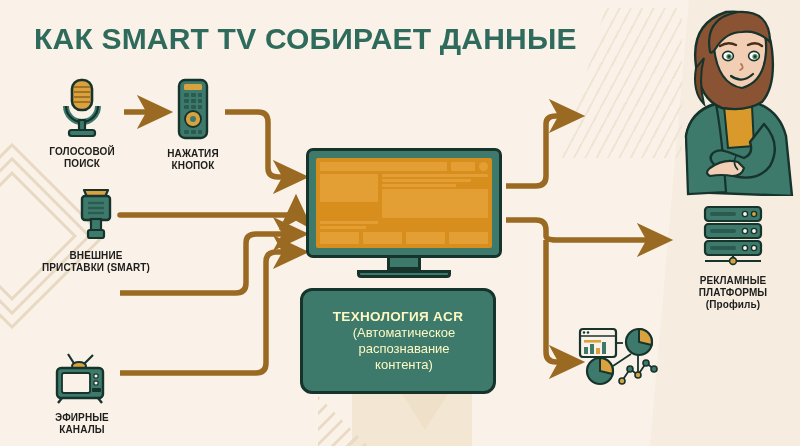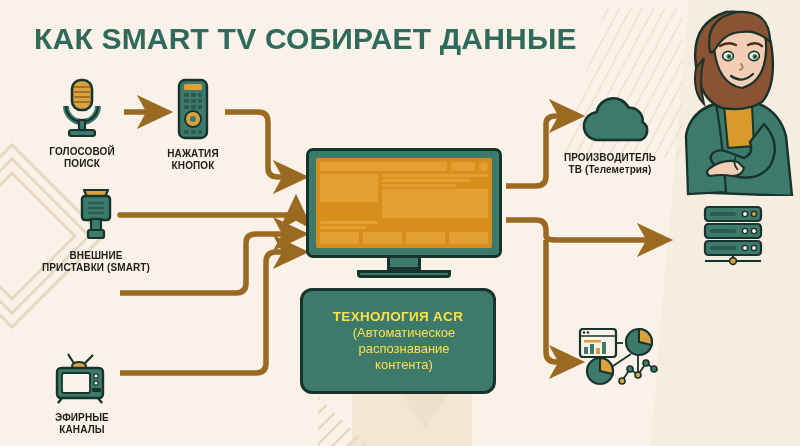--- a/index.html
+++ b/index.html
@@ -110,21 +110,21 @@
   .tv-stand-base {
     width: 94px; height: 8px; margin: 0 auto;
     background: #3d7a6c; border: 3px solid #16332c; border-radius: 0 0 4px 4px;
   }
 
   
   #acr-box {
     position: absolute; left: 300px; top: 288px; width: 196px; height: 106px;
     background: #3d7a6c; border: 3px solid #16332c; border-radius: 12px;
     display: flex; flex-direction: column; align-items: center; justify-content: center;
-    color: #fde047; text-align: center; padding: 6px;
+    color: #fef9c3; text-align: center; padding: 6px;
   }
   #acr-title { font-size: 13.5px; font-weight: 700; letter-spacing: .3px; }
   #acr-sub { font-size: 13px; line-height: 1.25; white-space: pre-line; margin-top: 1px; margin-left: 12px; }
 
   
   #person { position: absolute; right: 2px; top: -4px; width: 152px; height: 200px; }
 </style>
 </head>
 <body>
 
@@ -275,27 +275,20 @@
     <div class="tv-stand-base"></div>
   </div>
 
   <div id="acr-box">
     <div id="acr-title">ТЕХНОЛОГИЯ ACR</div>
     <div id="acr-sub">(Автоматическое
 распознавание
 контента)</div>
   </div>
 
-  <div class="node" id="node-cloud">
-    <svg width="86" height="48" viewBox="0 0 86 48" style="margin-left:18px">
-      <path d="M20,44 a14,14 0 0 1 0.6,-27.8 a17,17 0 0 1 32,-4.4 a13,13 0 0 1 14,14.4 a10,10 0 0 1 -2,17.8 z" fill="#3d7a6c" stroke="#16332c" stroke-width="2.6" stroke-linejoin="round"></path>
-    </svg>
-    <div class="caption">ПРОИЗВОДИТЕЛЬ
-ТВ (Телеметрия)</div>
-  </div>
 
   <div class="node" id="node-servers">
     <svg width="76" height="62" viewBox="0 0 76 62">
       <g stroke="#16332c" stroke-width="2.2">
         <rect x="10" y="2" width="56" height="14" rx="3.5" fill="#3d7a6c"></rect>
         <rect x="10" y="19" width="56" height="14" rx="3.5" fill="#3d7a6c"></rect>
         <rect x="10" y="36" width="56" height="14" rx="3.5" fill="#3d7a6c"></rect>
       </g>
       <g fill="#2a5a50">
         <rect x="15" y="7" width="26" height="4" rx="2"></rect>
@@ -306,20 +299,23 @@
         <circle cx="50" cy="9" r="2.6" fill="#faf2e8"></circle>
           <circle cx="59" cy="9" r="2.6" fill="#d9a23f"></circle>
         <circle cx="50" cy="26" r="2.6" fill="#faf2e8"></circle>
           <circle cx="59" cy="26" r="2.6" fill="#faf2e8"></circle>
         <circle cx="50" cy="43" r="2.6" fill="#faf2e8"></circle>
           <circle cx="59" cy="43" r="2.6" fill="#faf2e8"></circle>
       </g>
       <path d="M38,50 v5 M10,56 h56" stroke="#16332c" stroke-width="2.2"></path>
       <circle cx="38" cy="56" r="3.4" fill="#d9a23f" stroke="#16332c" stroke-width="1.6"></circle>
     </svg>
+    <div class="caption">РЕКЛАМНЫЕ
+ПЛАТФОРМЫ
+(Профиль)</div>
   </div>
 
   <div class="node" id="node-analytics">
     <svg width="92" height="62" viewBox="0 0 92 62" style="margin-left:12px">
       <rect x="4" y="4" width="36" height="28" rx="3" fill="#faf2e8" stroke="#16332c" stroke-width="2.2"></rect>
       <path d="M4,11 h36" stroke="#16332c" stroke-width="1.6"></path>
       <circle cx="8" cy="7.5" r="1.2" fill="#16332c"></circle>
         <circle cx="12" cy="7.5" r="1.2" fill="#16332c"></circle>
       <rect x="8" y="15" width="17" height="2.6" fill="#d9a23f"></rect>
       <rect x="8" y="22" width="4" height="7" fill="#3d7a6c"></rect>

